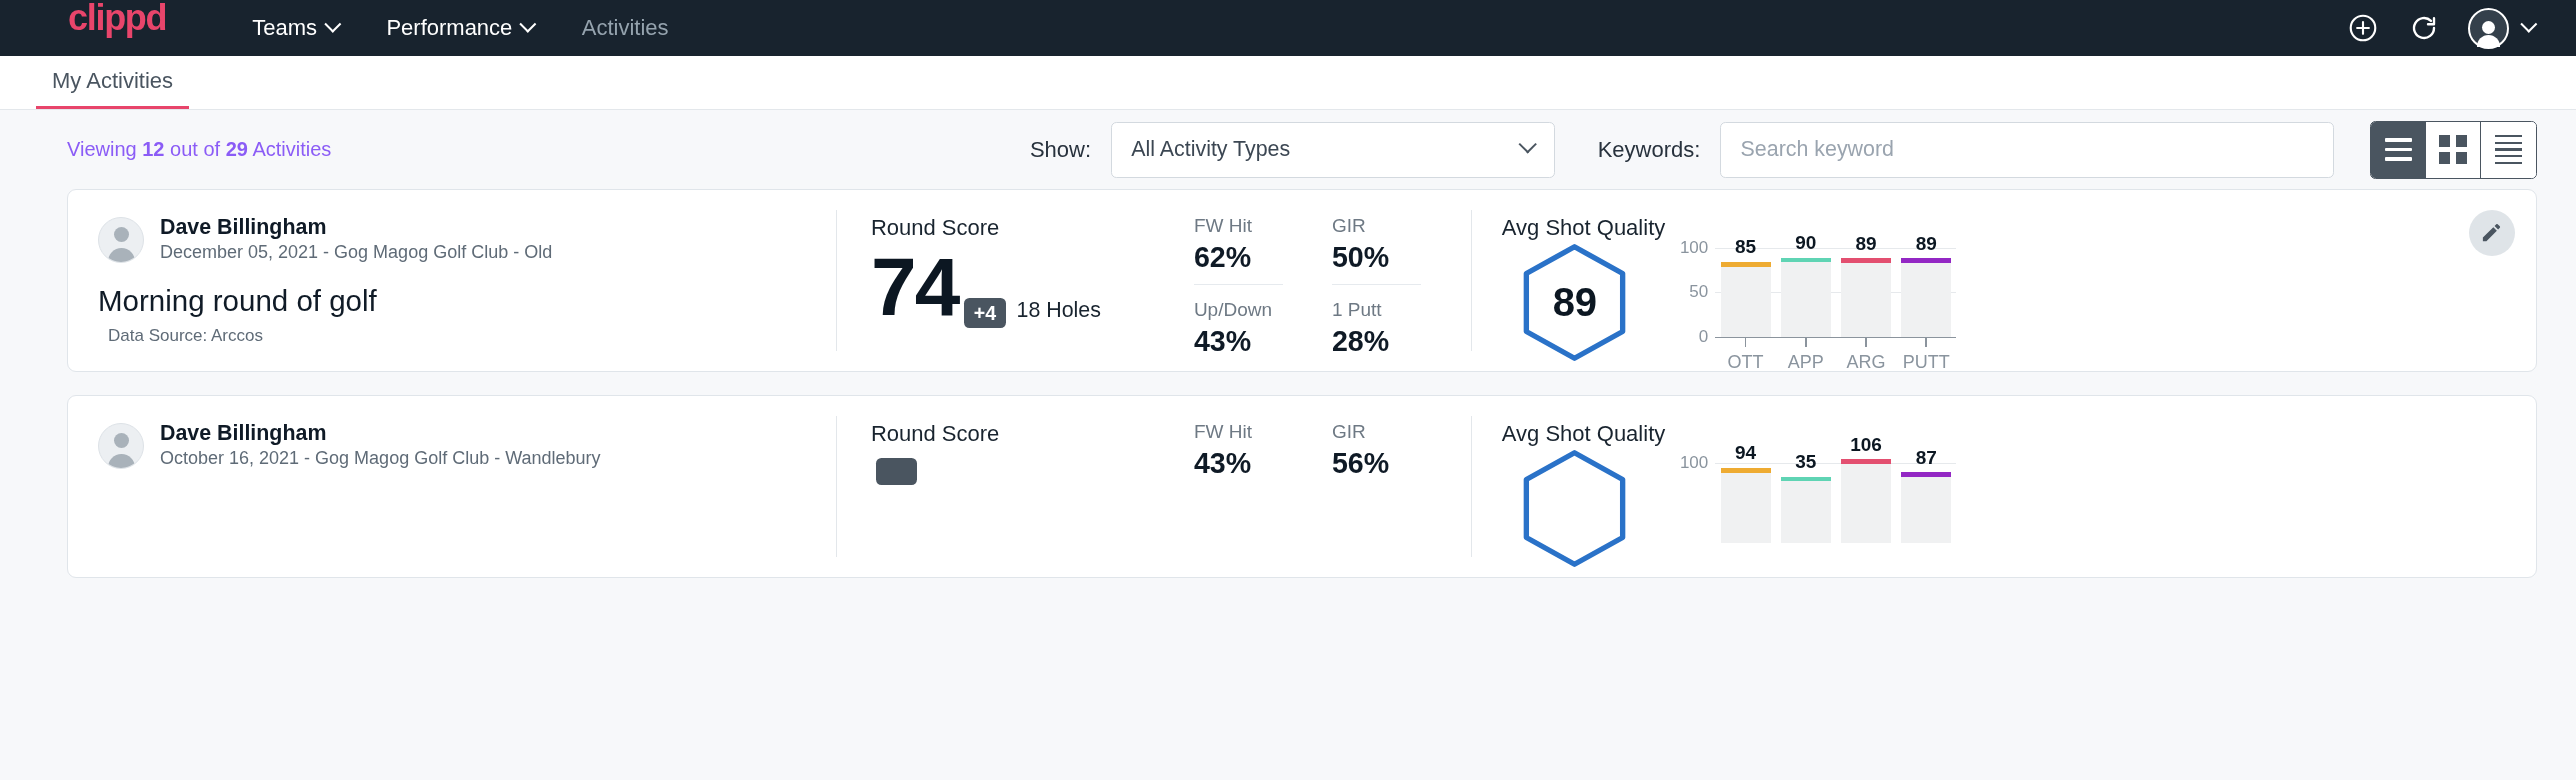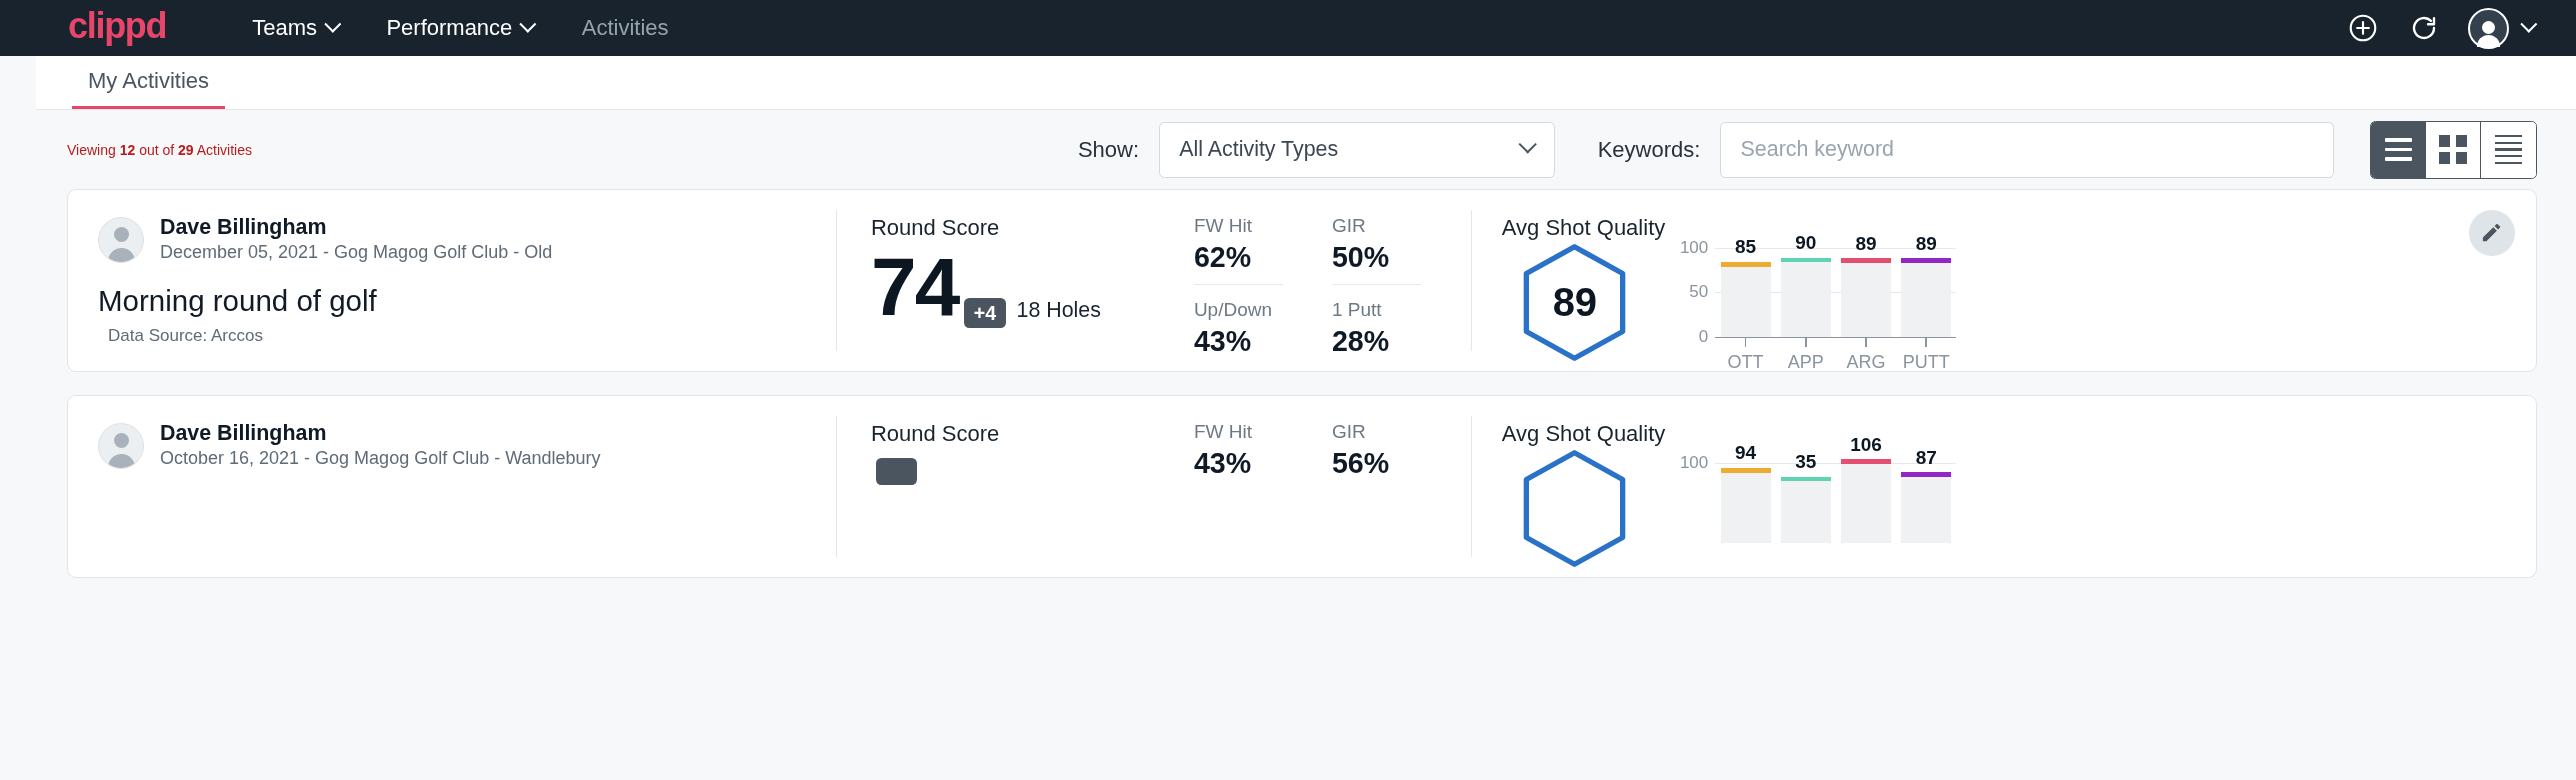--- a/index.html
+++ b/index.html
@@ -8,21 +8,20 @@
     font-family: "Liberation Sans", sans-serif;
     background: #f7f8fa;
     overflow: hidden;
   }
 
   
   .navbar {
     height: 56px;
     background: #18232e;
     display: flex;
-    align-items: center;
     padding: 0 41px 0 68px;
     position: relative;
   }
   .brand {
     font-size: 36px;
     font-weight: 700;
     color: #e8456b;
     letter-spacing: -1.3px;
     margin-right: 86px;
     line-height: 1;
@@ -72,47 +71,46 @@
   .avatar-wrap { display: flex; align-items: center; gap: 14.3px; cursor: pointer; position: relative;}
 
   
   .tabbar {
     height: 54px;
     background: #ffffff;
     border-bottom: 0.9px solid #e3e7eb;
     display: flex;
     align-items: flex-end;
     padding-left: 36px;
-    margin-left: 36px;
   }
   .tab {
     font-size: 22px;
     color: #4a5560;
     padding: 0 16px 12.5px 16px;
     border-bottom: 3.6px solid #e8456b;
     cursor: pointer;
   }
 
   
   .filterbar {
     height: 79px;
     display: flex;
     align-items: center;
     padding: 0 39px 0 67px;
     background: #f7f8fa;
   }
-  .viewing { font-size: 14px; color: #b91c1c; white-space: nowrap; }
+  .viewing { font-size: 20px; color: #8b5cf6; white-space: nowrap; }
   .viewing b { font-weight: 700; }
   .filter-right {
     margin-left: auto;
     display: flex; align-items: center;
   }
   .lbl { font-size: 22px; color: #28323d; margin-right: 19.6px; white-space: nowrap; }
   .select {
-    width: 396px; height: 56px;
+    width: 444px; height: 56px;
     background: #fff;
     border: 0.9px solid #d3d9df;
     border-radius: 5.4px;
     display: flex; align-items: center;
     padding: 0 19.6px;
     font-size: 21.4px; color: #3c4753;
     cursor: pointer;
     margin-right: 43px;
   }
   .select .chev2 {

